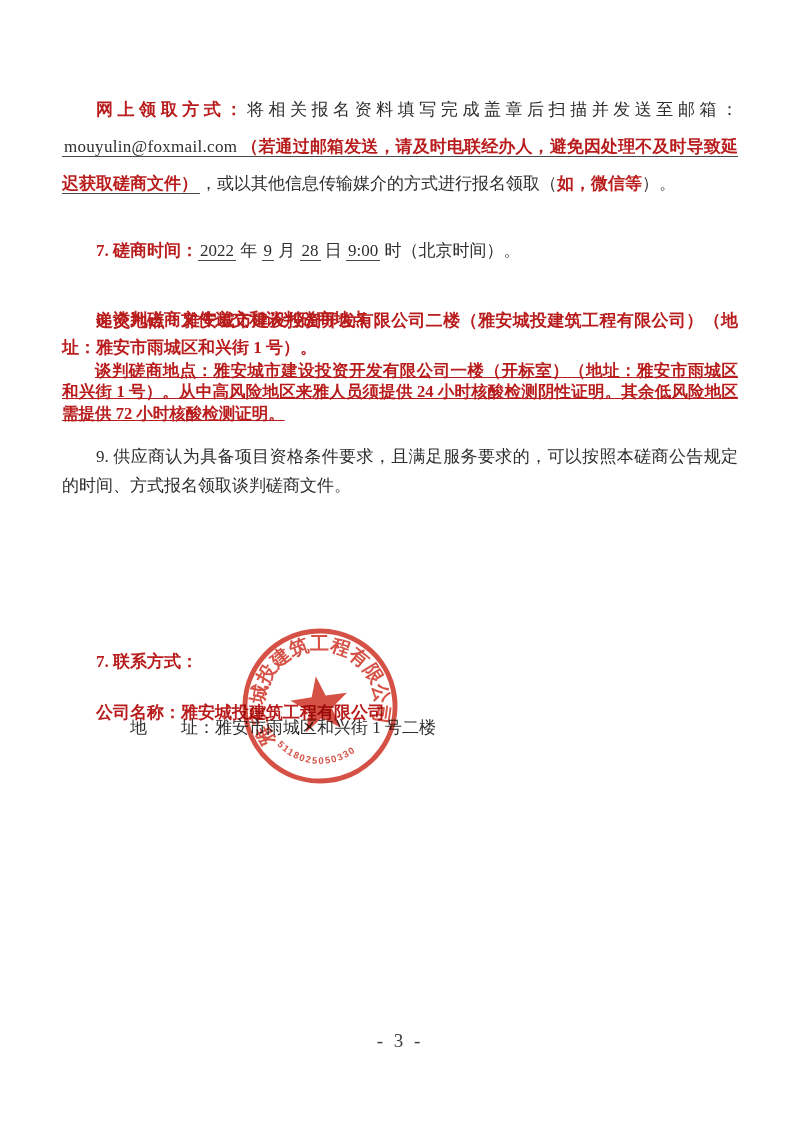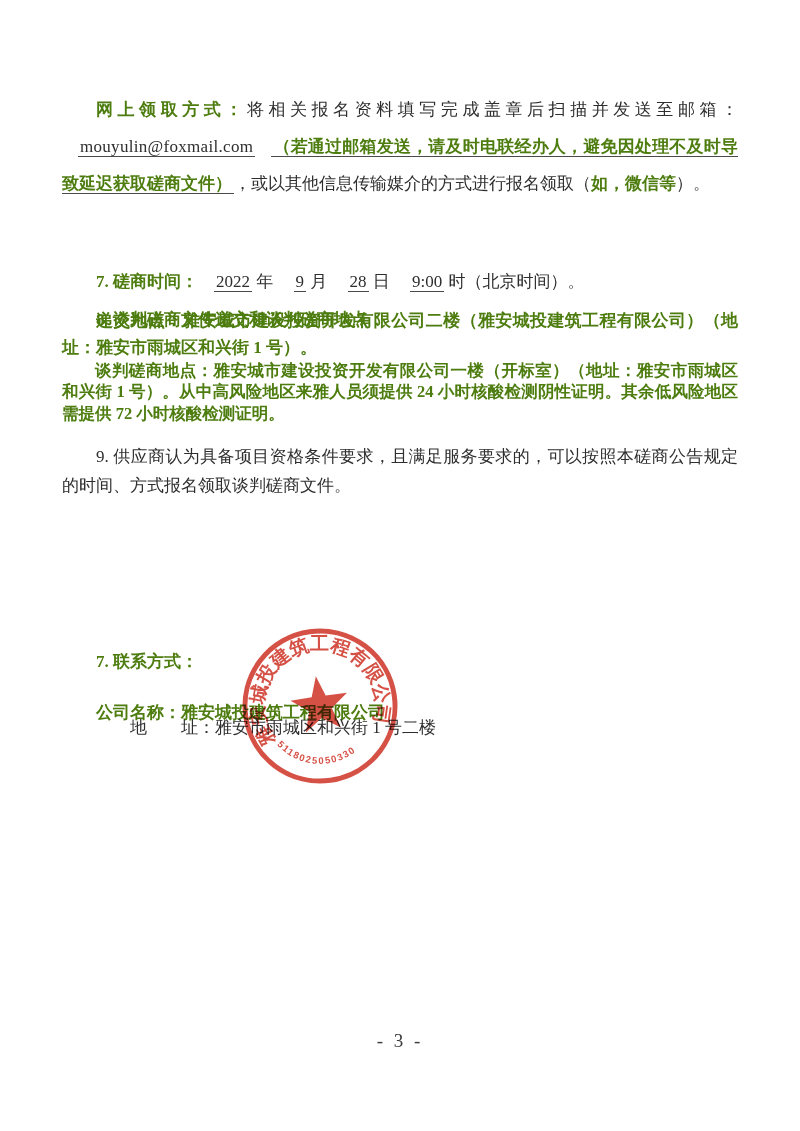--- a/index.html
+++ b/index.html
@@ -7,32 +7,32 @@
     position:relative; width:800px; height:1131px; margin:0 auto;
     background:#ffffff; overflow:hidden;
     font-family:"Liberation Serif","DejaVu Serif",serif;
     color:#2e2e2e;
   }
   .par{
     position:absolute; left:62px; width:676px;
     font-size:17px; line-height:36px; text-align:justify;
     text-justify:inter-character;
   }
-  .b{font-weight:700; color:#4d7c0f;}
-  .u{border-bottom:1.4px solid #4a4a4a; padding:0 2px;margin-left:16px;}
+  .b{font-weight:700; color:#b91c1c;}
+  .u{border-bottom:1.4px solid #4a4a4a; padding:0 2px;}
   .latin{letter-spacing:.3px;}
   .indent2{text-indent:2em;}
   .indent3{text-indent:3em;}
   .p-online{top:74px; line-height:37px;}
   .item-6{top:196px;}
-  .item-7{top:247px;}
+  .item-7{top:216px;}
   .item-8{top:281px;margin-top:21px;}
   .gap{display:inline-block; width:12px;}
   .p-delivery{top:290px; line-height:27px;}
-  .p-venue{top:343px; line-height:21.5px; font-size:16.5px;}
+  .p-venue{top:343px; line-height:21.5px; font-size:16.5px;text-decoration:underline;}
   .item-9{top:425px; line-height:29px;}
   .p-signup{top:491px; line-height:31px;}
   .item-10{top:627px;}
   .c-company{top:659px;margin-top:36px;}
   .c-address{top:693px;}
   .c-phone{top:727px;}
   .c-person{top:761px;}
   .contact-label{display:inline-block; min-width:96px;}
   .seal{
     position:absolute; left:228px; top:614px; width:184px; height:184px;

